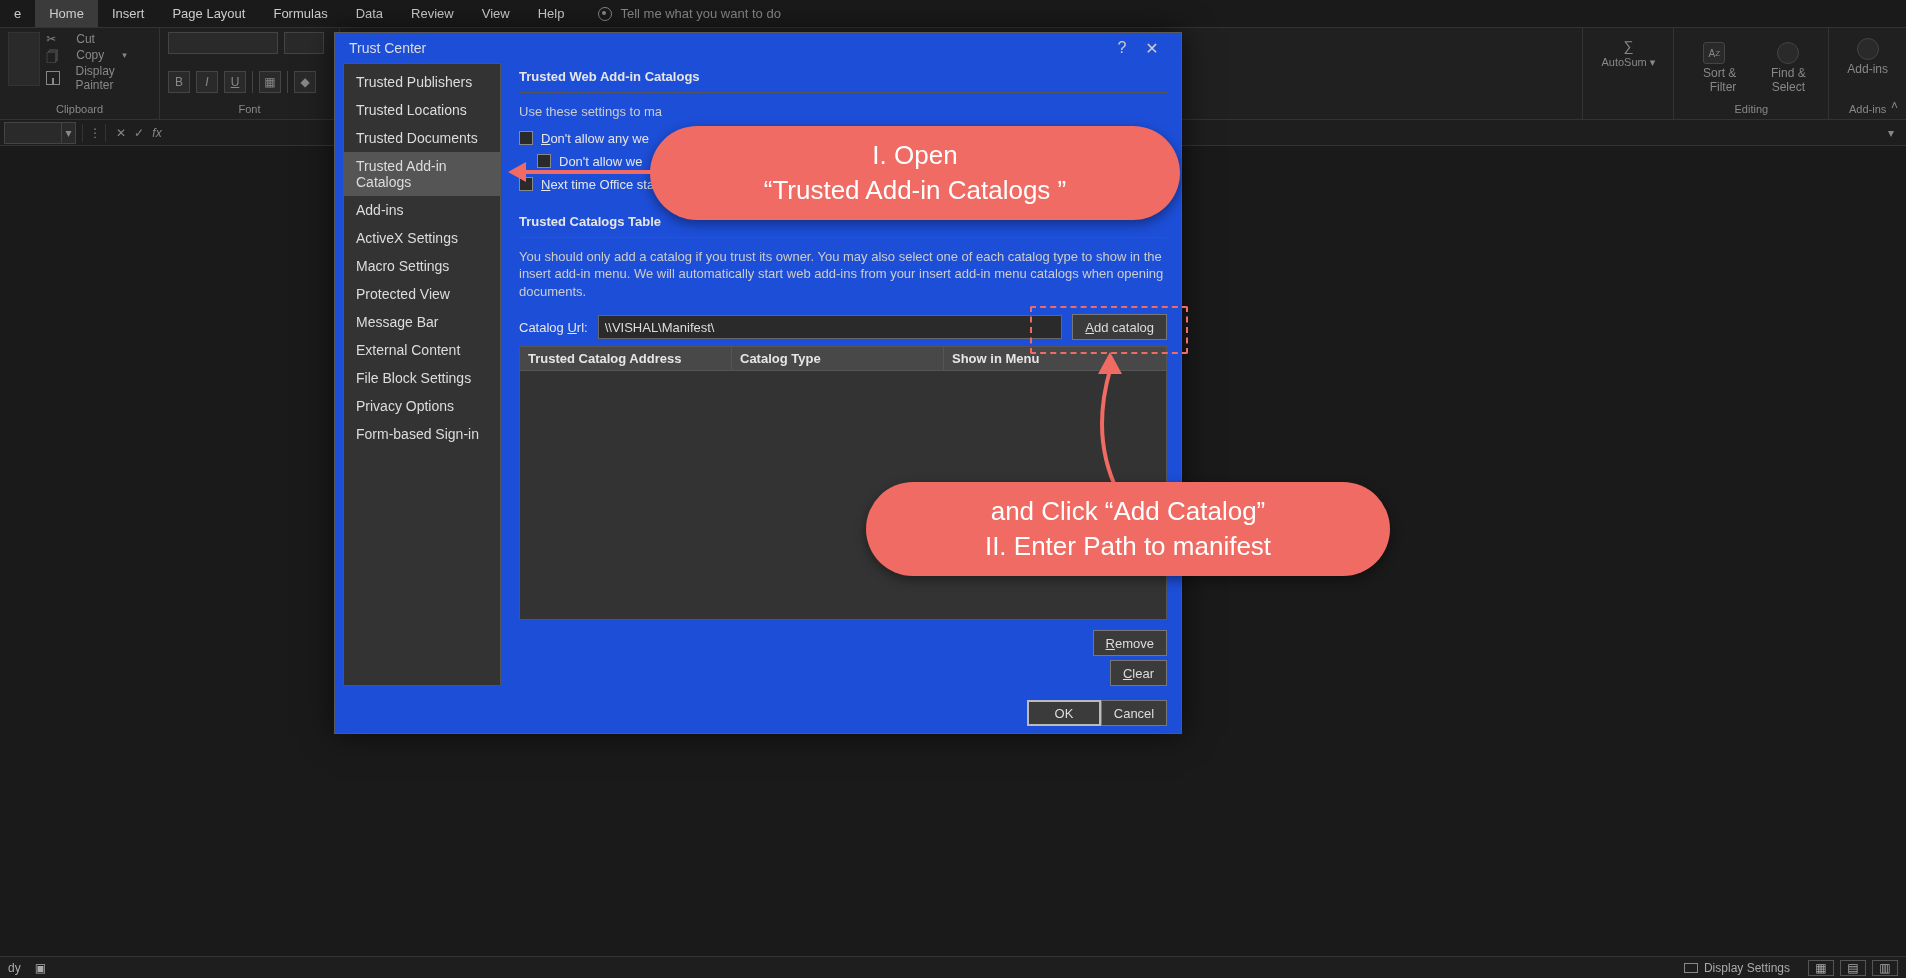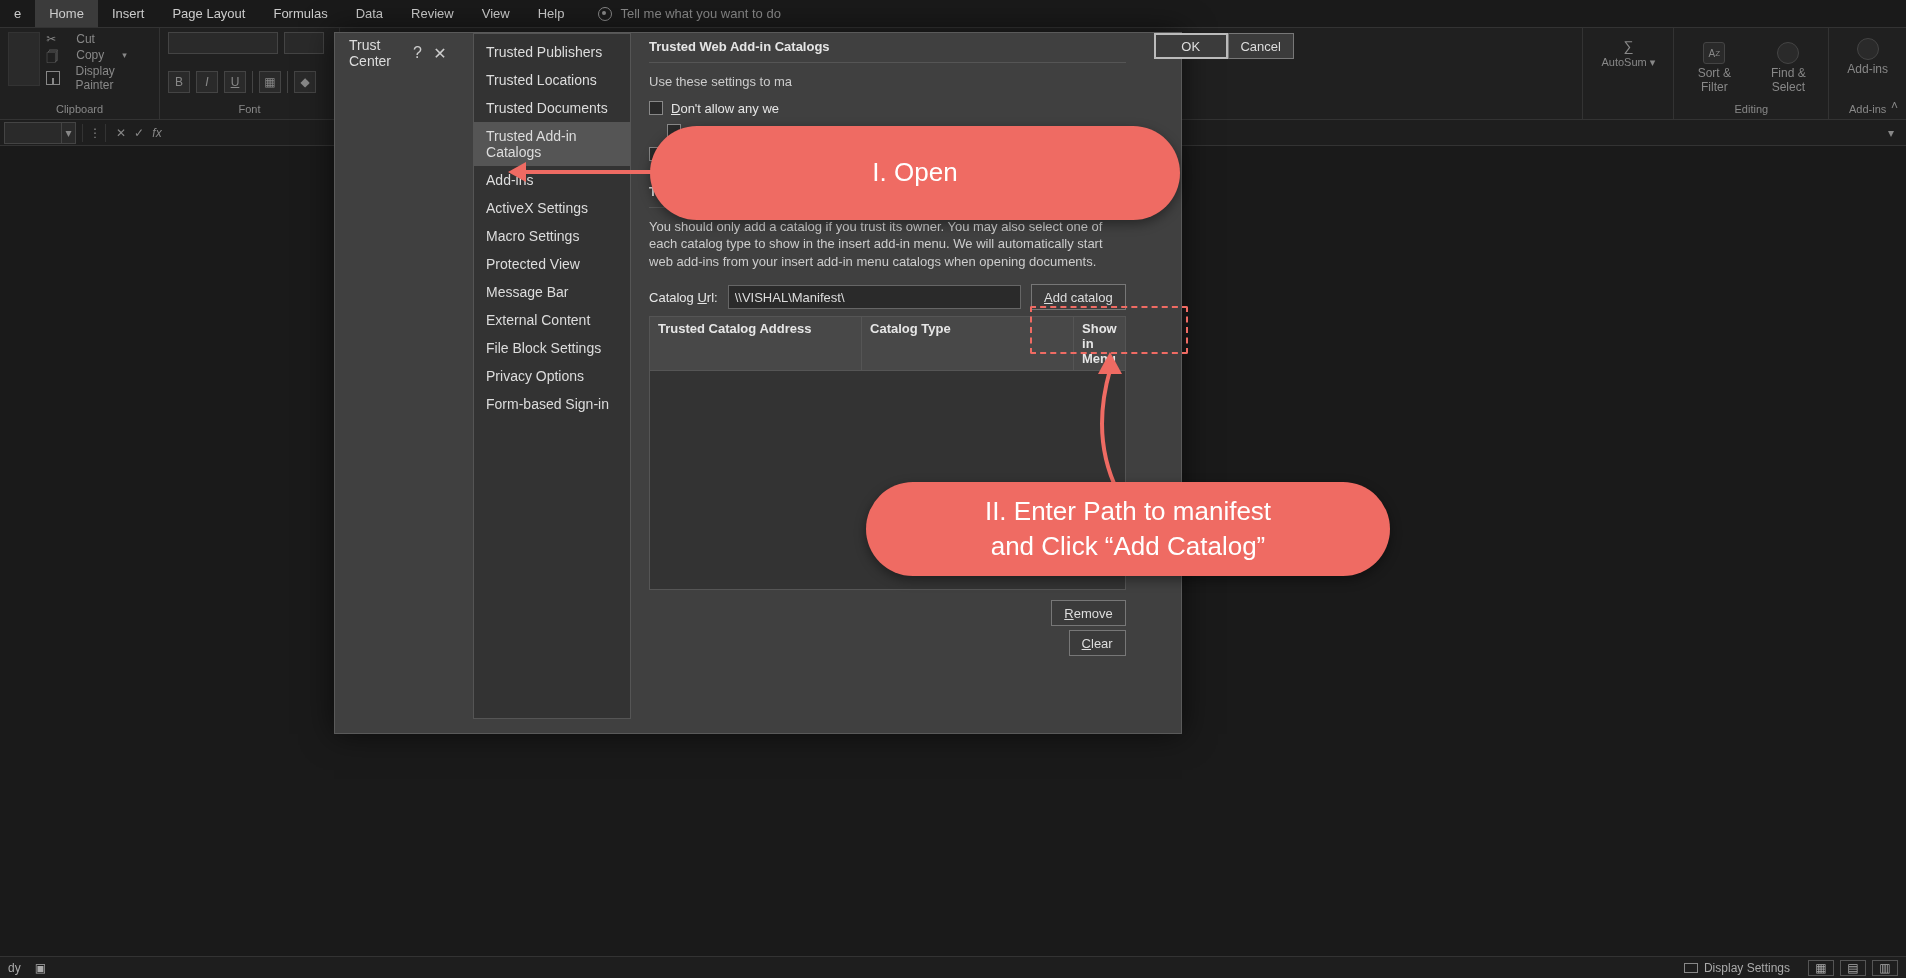--- a/index.html
+++ b/index.html
@@ -37,21 +37,21 @@
 
   
   .fbar { height:26px; background:#1e1e1e; border-bottom:1px solid #333; display:flex; align-items:center; font-size:12px; color:#888; }
   .namebox { width:58px; height:22px; margin-left:4px; background:#2a2a2a; border:1px solid #444; }
   .namebox-dd { width:14px; height:22px; background:#2a2a2a; border:1px solid #444; border-left:none; display:flex; align-items:center; justify-content:center; }
   .fdiv { width:1px; height:18px; background:#333; margin:0 6px; }
   .fx-btn { width:18px; text-align:center; }
   .fx-expand { margin-left:auto; width:18px; height:18px; margin-right:6px; display:flex; align-items:center; justify-content:center; }
 
   
-  .dialog { position:absolute; left:334px; top:32px; width:848px; height:702px; background:#404040; border:1px solid #5a5a5a; box-shadow:0 0 30px rgba(0,0,0,.6); display:flex; flex-direction:row; }
+  .dialog { position:absolute; left:334px; top:32px; width:848px; height:702px; background:#1d4ed8; border:1px solid #5a5a5a; box-shadow:0 0 30px rgba(0,0,0,.6); display:flex; flex-direction:column; }
   .dlg-title { height:40px; display:flex; align-items:center; padding:0 14px; color:#ddd; font-size:14px; }
   .dlg-title .spacer { flex:1; }
   .dlg-title .wbtn { width:30px; height:30px; display:flex; align-items:center; justify-content:center; color:#ccc; font-size:16px; cursor:pointer; }
   .dlg-body { flex:1; display:flex; padding:0 14px 14px 8px; gap:18px; }
   .dlg-nav { width:158px; background:#333; border:1px solid #555; padding:4px 0; display:flex; flex-direction:column; }
   .dlg-nav .nav-item { padding:6px 12px; font-size:14px; color:#ddd; cursor:pointer; }
   .dlg-nav .nav-item.selected { background:#555; }
   .dlg-content { flex:1; display:flex; flex-direction:column; color:#e6e6e6; font-size:13px; }
   .sec-title { font-weight:600; padding:6px 0 8px; border-bottom:1px solid #555; margin-bottom:10px; }
   .para { color:#ccc; line-height:1.35; margin-bottom:6px; }
@@ -161,21 +161,21 @@
           <span style="font-size:14px">∑</span>
           <span style="font-size:11px"><span>AutoSum</span> ▾</span>
         </div>
       </div>
       <div class="label" style="height:6px"></div>
     </div>
     <div class="ribbon-group">
       <div style="display:flex;gap:10px;padding-top:4px">
         <div class="ed-col">
           <div class="ed-ic" style="display:flex;align-items:center;justify-content:center;font-size:10px">A<span style="font-size:8px">Z</span></div>
-          <span style="text-align:center;width:44px">Sort &amp; Filter</span>
+          <span style="text-align:right;width:44px">Sort &amp; Filter</span>
         </div>
         <div class="ed-col">
           <div class="ed-ic" style="border-radius:50%"></div>
           <span style="text-align:center;width:44px">Find &amp; Select</span>
         </div>
       </div>
       <div class="label">Editing</div>
     </div>
     <div class="ribbon-group" style="border-right:none">
       <div class="ed-col">
@@ -267,33 +267,34 @@
     </div>
   </div>
   <div class="dlg-footer">
     <button class="btn primary" style="width:74px;justify-content:center">OK</button>
     <button class="btn" style="width:66px;justify-content:center">Cancel</button>
   </div>
 </div>
 
 <div class="callout callout1">
   <div>I. Open</div>
+  <div>“Trusted Add-in Catalogs ”</div>
 </div>
 <div class="arrow1">
   <div class="head"></div>
     <div class="shaft"></div>
 </div>
 <div class="dashbox"></div>
 <svg class="arrow2" viewBox="0 0 60 140">
   <path d="M30 140 C 10 100, 10 60, 22 18" stroke="#ef6b63" stroke-width="4" fill="none"></path>
   <polygon points="22,0 10,22 34,22" fill="#ef6b63"></polygon>
 </svg>
 <div class="callout callout2">
+  <div>and Click “Add Catalog”</div>
   <div>II. Enter Path to manifest</div>
-  <div>and Click “Add Catalog”</div>
 </div>
 
 <div class="statusbar">
   <span>dy</span>
   <span style="margin-left:14px">▣</span>
   <span class="sp"></span>
   <span class="disp">
     <span class="mon"></span>
     <span>Display Settings</span>
   </span>

